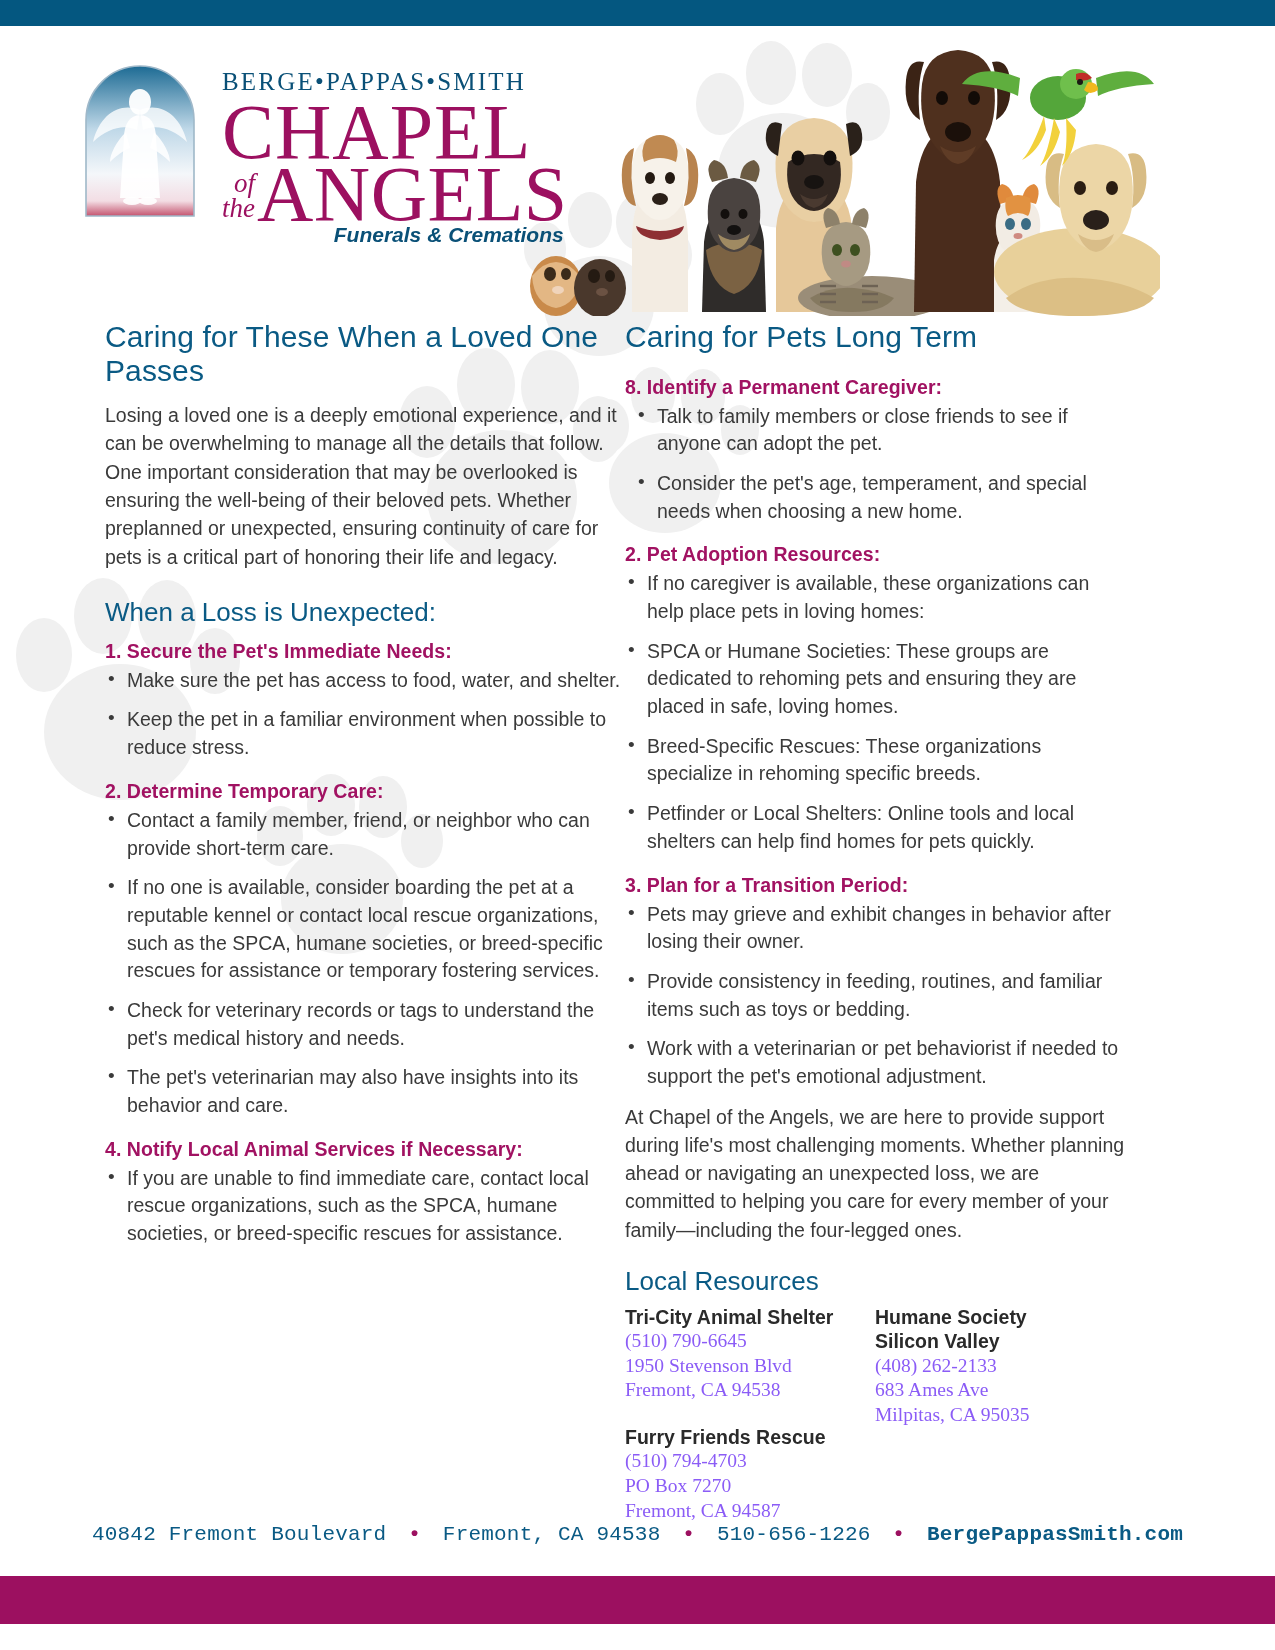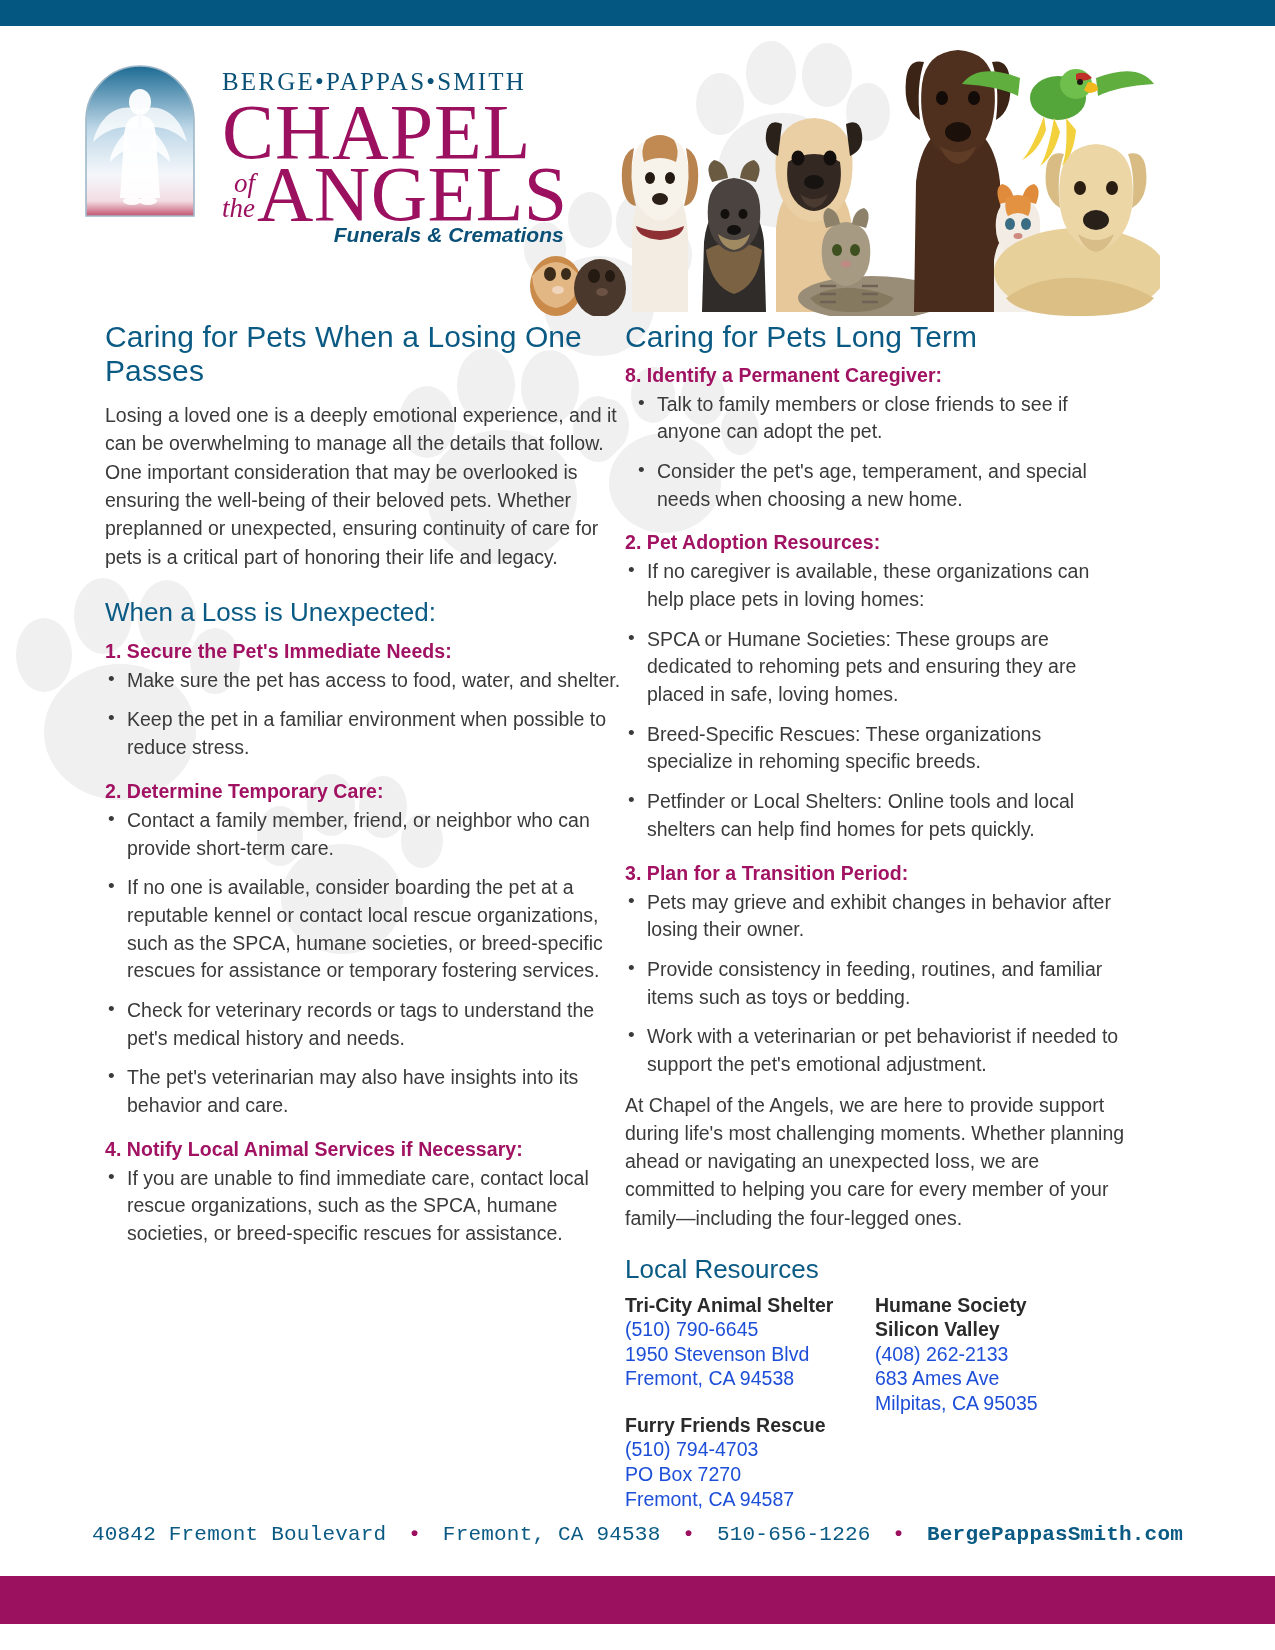--- a/index.html
+++ b/index.html
@@ -140,21 +140,21 @@
 
   h2.section-title {
     font-family: "Liberation Sans", sans-serif;
     font-weight: normal;
     font-size: 30px;
     line-height: 1.12;
     color: #0a5a84;
     letter-spacing: 0.1px;
   }
   .col-left h2.section-title  { margin-bottom: 14px; }
-  .col-right h2.section-title { margin-bottom: 10px; }
+  .col-right h2.section-title { margin-bottom: 22px; }
 
   h2.sub-title {
     font-family: "Liberation Sans", sans-serif;
     font-weight: normal;
     font-size: 26px;
     color: #0a5a84;
     margin: 26px 0 12px 0;
   }
 
   h3.num-head {
@@ -210,24 +210,24 @@
   .res-col { width: 265px; }
   .res-block { margin-bottom: 22px; }
   .res-name {
     font-family: "Liberation Sans", sans-serif;
     font-weight: bold;
     font-size: 19.5px;
     color: #2a2a2a;
     line-height: 1.25;
   }
   .res-line {
-    font-family: Liberation Sans, sans-serif;
+    font-family: Liberation Serif, serif;
     font-size: 19.5px;
     font-weight: 300;
-    color: #1d4ed8;
+    color: #8b5cf6;
     line-height: 1.26;
   }
 
   
   .footer {
     position: absolute;
     left: 0; bottom: 78px;
     width: 1275px;
     text-align: center;
     z-index: 3;
@@ -462,21 +462,21 @@
           <path d="M534,82 q-6,36 -14,48 q14,-10 20,-34z" fill="#f2d13c"></path>
           <path d="M546,82 q2,34 -4,48 q12,-12 14,-36z" fill="#f2d13c"></path>
         </g>
       </svg>
     </div>
   </div>
 
   <div class="content">
 
     <div class="col-left">
-      <h2 class="section-title">Caring for Pets When a Losing One Passes</h2>
+      <h2 class="section-title">Caring for These When a Loved One Passes</h2>
       <p class="body">Losing a loved one is a deeply emotional experience, and it can be overwhelming to manage all the details that follow. One important consideration that may be overlooked is ensuring the well-being of their beloved pets. Whether preplanned or unexpected, ensuring continuity of care for pets is a critical part of honoring their life and legacy.</p>
       <h2 class="sub-title">When a Loss is Unexpected:</h2>
 
       <h3 class="num-head first">1. Secure the Pet's Immediate Needs:</h3>
       <ul class="bullets">
         <li>Make sure the pet has access to food, water, and shelter.</li>
         <li>Keep the pet in a familiar environment when possible to reduce stress.</li>
       </ul>
 
       <h3 class="num-head">2. Determine Temporary Care:</h3>

